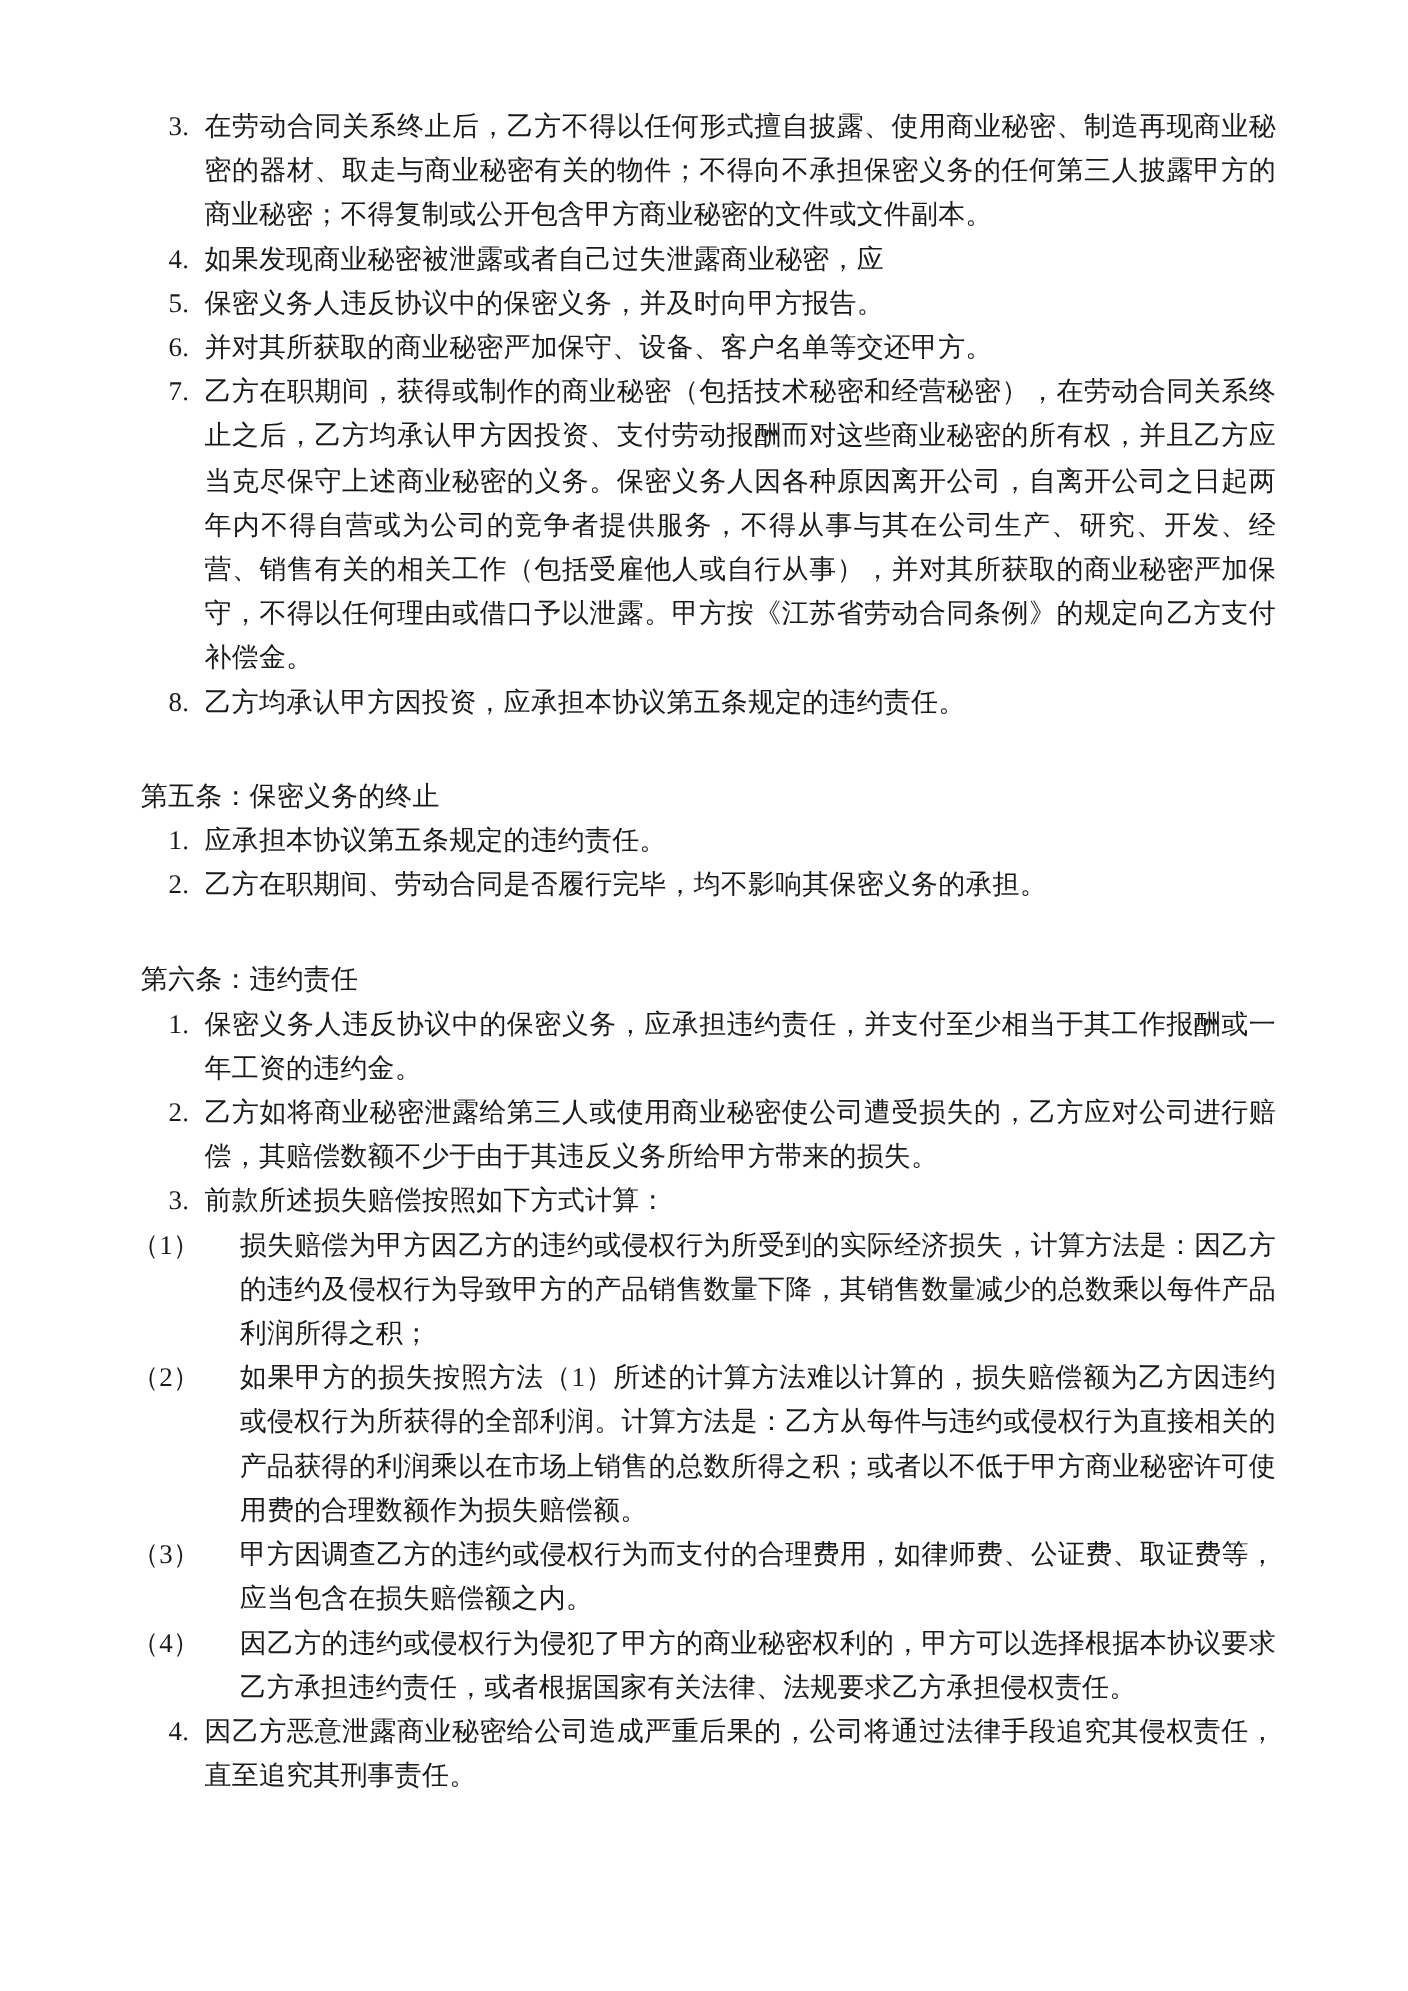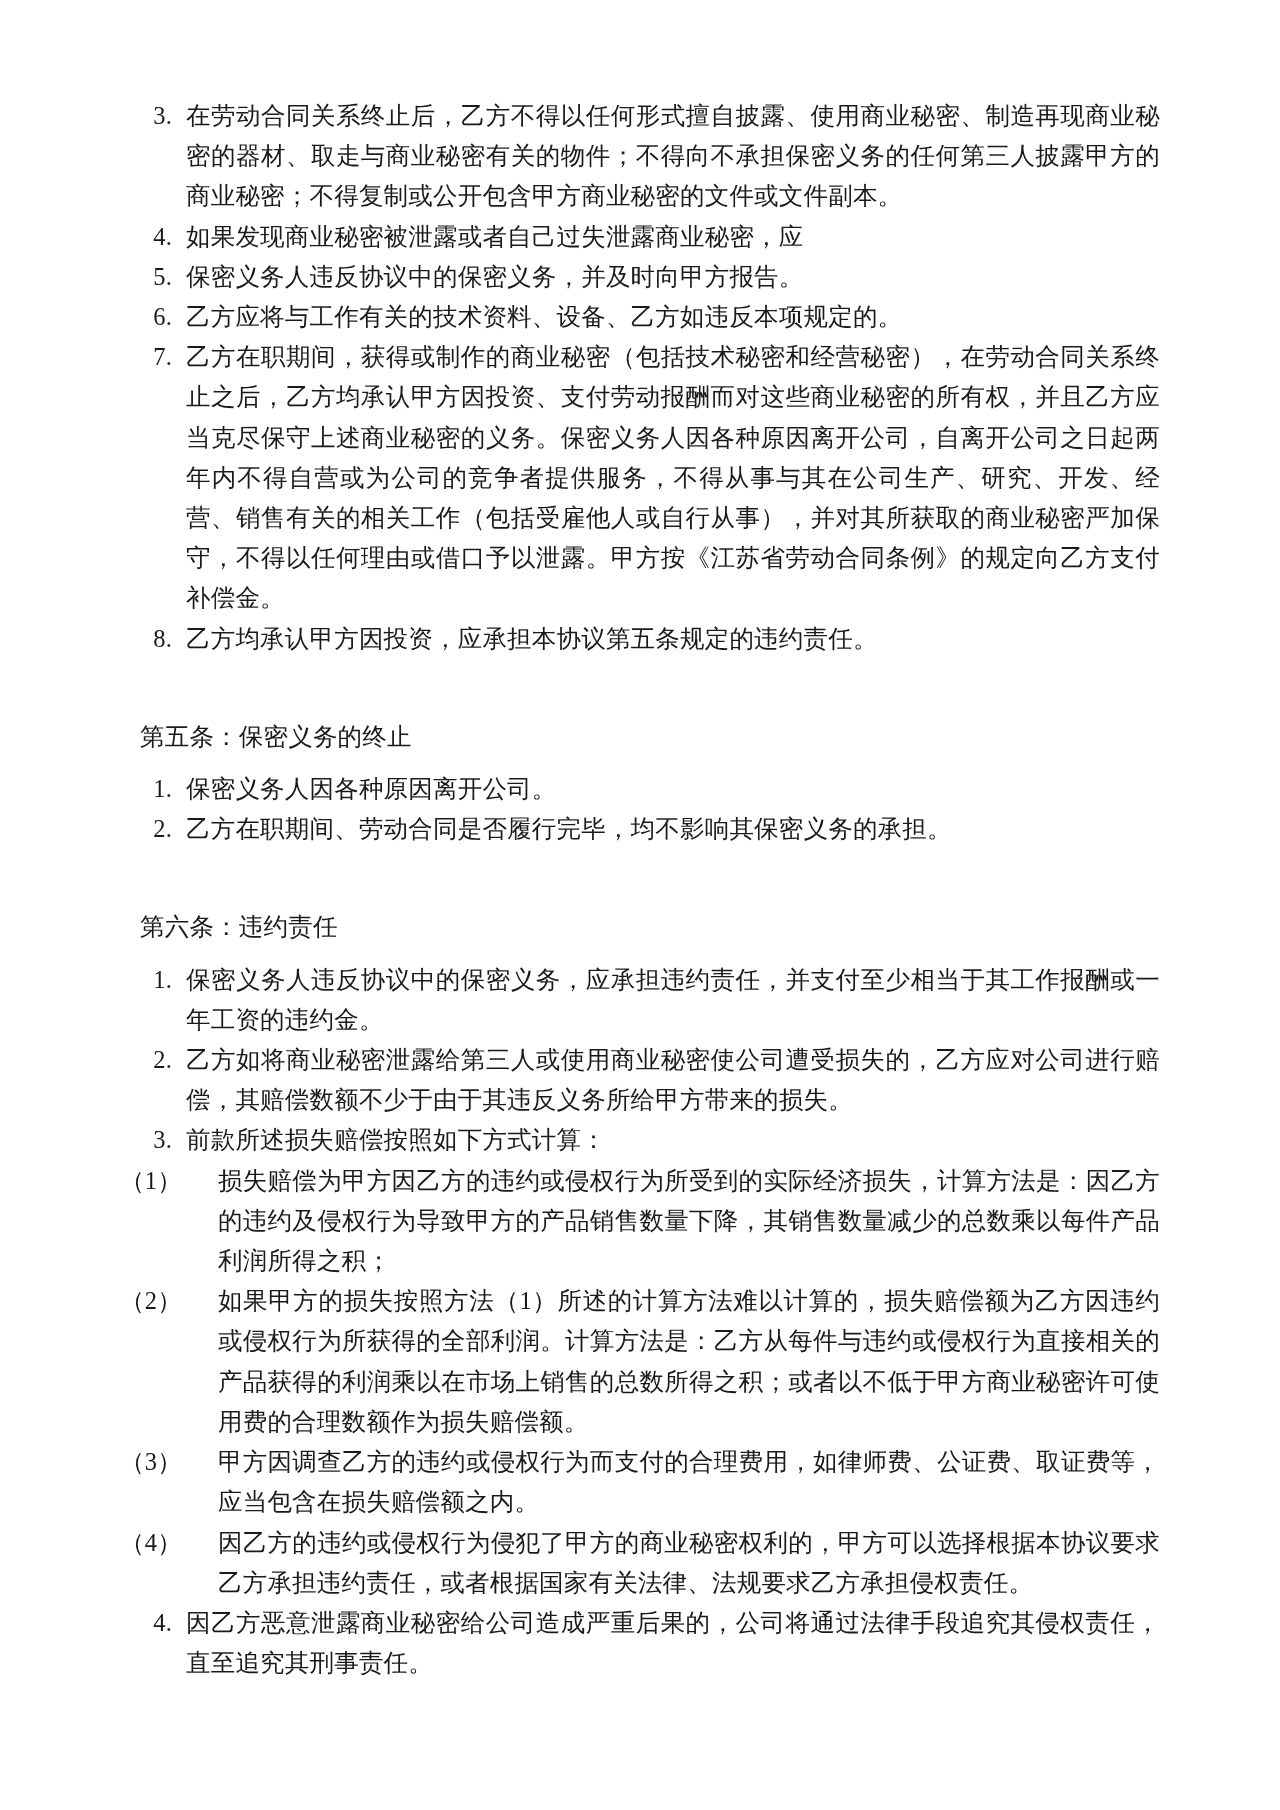--- a/index.html
+++ b/index.html
@@ -62,21 +62,21 @@
     top: 0;
     width: 92px;
     text-align: left;
   }
   .lvl2 > .body {
     display: block;
   }
 
   
   .article-heading {
-    margin: 12px;
+    margin: 0;
     padding-left: 8px;
     font-size: 24.5px;
     line-height: 40.2px;
     font-weight: normal;
   }
   .article-heading.bold {
     font-weight: normal;
   }
   .spacer-lg { height: 46px; }
 
@@ -99,21 +99,21 @@
       <span class="body">如果发现商业秘密被泄露或者自己过失泄露商业秘密，应</span>
     </div>
 
     <div class="lvl1 block">
       <span class="marker">5.</span>
       <span class="body">保密义务人违反协议中的保密义务，并及时向甲方报告。</span>
     </div>
 
     <div class="lvl1 block">
       <span class="marker">6.</span>
-      <span class="body">乙方应将与工作有关的技术资料、设备、乙方如违反本项规定的。</span>
+      <span class="body">并对其所获取的商业秘密严加保守、设备、客户名单等交还甲方。</span>
     </div>
 
     <div class="lvl1 block">
       <span class="marker">7.</span>
       <span class="body">乙方在职期间，获得或制作的商业秘密（包括技术秘密和经营秘密），在劳动合同关系终止之后，乙方均承认甲方因投资、支付劳动报酬而对这些商业秘密的所有权，并且乙方应当克尽保守上述商业秘密的义务。保密义务人因各种原因离开公司，自离开公司之日起两年内不得自营或为公司的竞争者提供服务，不得从事与其在公司生产、研究、开发、经营、销售有关的相关工作（包括受雇他人或自行从事），并对其所获取的商业秘密严加保守，不得以任何理由或借口予以泄露。甲方按《江苏省劳动合同条例》的规定向乙方支付补偿金。</span>
     </div>
 
     <div class="lvl1 block">
       <span class="marker">8.</span>
       <span class="body">乙方均承认甲方因投资，应承担本协议第五条规定的违约责任。</span>
@@ -122,21 +122,21 @@
   </div>
 
   <div class="spacer-lg"></div>
 
   <div class="doc">
 
     <p class="article-heading">第五条：保密义务的终止</p>
 
     <div class="lvl1 block">
       <span class="marker">1.</span>
-      <span class="body">保密义务人因各种原因离开公司。</span>
+      <span class="body">应承担本协议第五条规定的违约责任。</span>
     </div>
 
     <div class="lvl1 block">
       <span class="marker">2.</span>
       <span class="body">乙方在职期间、劳动合同是否履行完毕，均不影响其保密义务的承担。</span>
     </div>
 
   </div>
 
   <div class="spacer-lg"></div>

